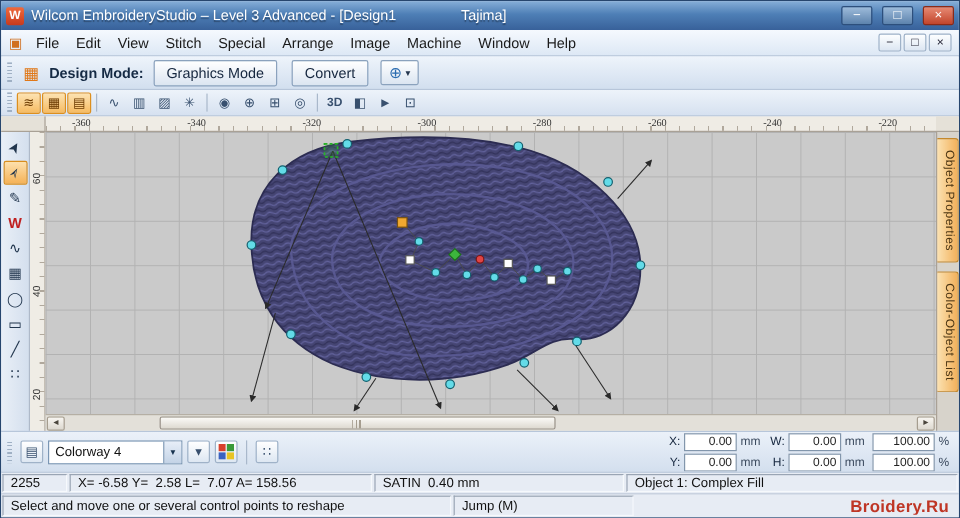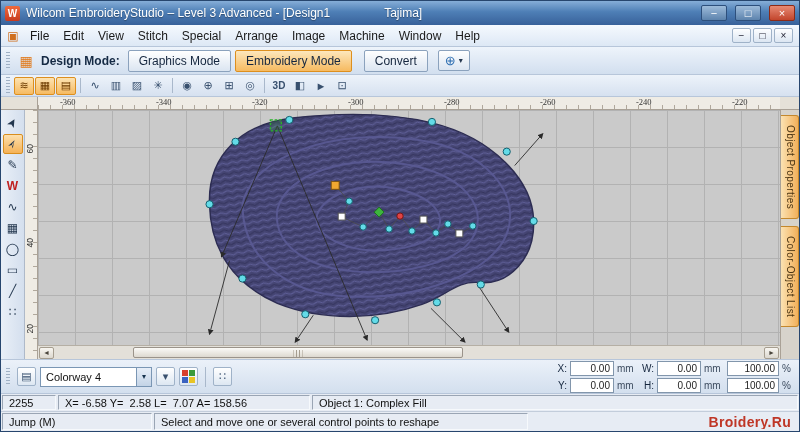--- a/index.html
+++ b/index.html
@@ -164,21 +164,20 @@
       <span class="mdi-btn">□</span>
       <span class="mdi-btn">×</span>
     </span>
   </div>
 
   <div class="modebar">
     <div class="grip"></div>
     <span class="modebar-icon">▦</span>
     <span class="mode-label">Design Mode:</span>
     <button class="mode-btn">Graphics Mode</button>
-    <button class="mode-btn active">Embroidery Mode</button>
     <button class="mode-btn" style="margin-left:8px">Convert</button>
     <span class="globe-btn">
       <span class="globe-glyph">⊕</span>
       <span class="dd-arrow">▾</span>
     </span>
   </div>
 
   <div class="iconbar">
     <div class="grip"></div>
     <button class="tb-icon active">≋</button>
@@ -376,24 +375,25 @@
         <span class="unit">mm</span>
         <input class="num-input wide" readonly="" value="100.00" style="">
         <span class="pct">%</span>
       </div>
     </div>
   </div>
 
   <div class="statusbar">
     <div class="cell c-count">2255</div>
     <div class="cell c-pointer">X= -6.58 Y=  2.58 L=  7.07 A= 158.56</div>
+    <div class="cell c-stitch">SATIN  0.40 mm</div>
     <div class="cell c-object">Object 1: Complex Fill</div>
   </div>
 
   <div class="hintbar">
+    <div class="cell c-hint">Select and move one or several control points to reshape</div>
     <div class="cell c-func">Jump (M)</div>
-    <div class="cell c-hint">Select and move one or several control points to reshape</div>
     <div class="cell c-mark">
       <span class="watermark">Broidery.Ru</span>
     </div>
   </div>
 
 </div>
 
 </body></html>

